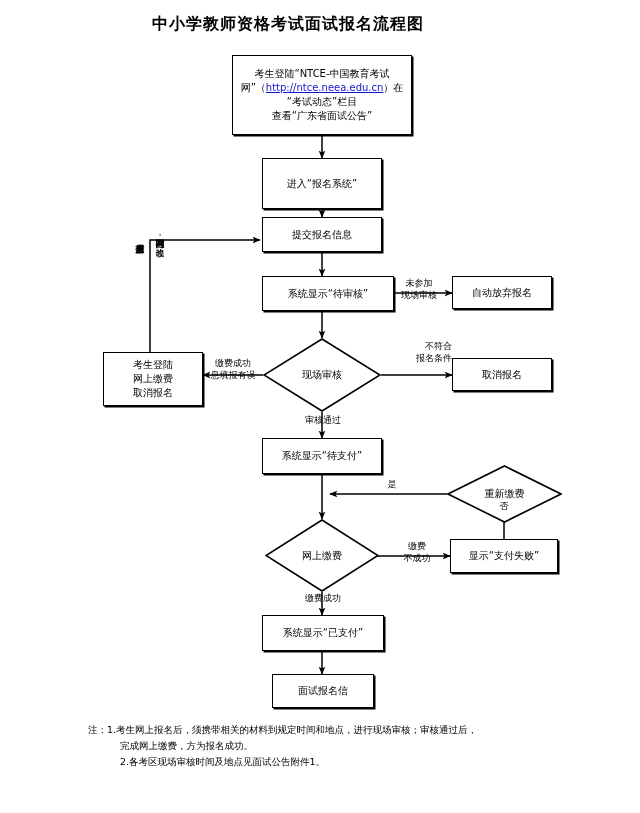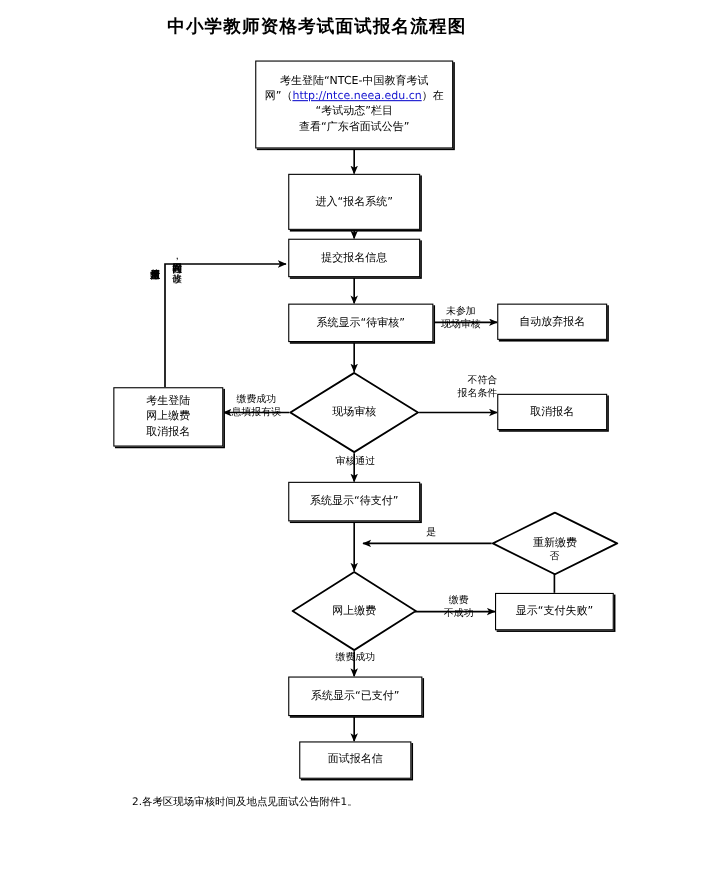--- a/index.html
+++ b/index.html
@@ -196,14 +196,16 @@
   <div>不成功</div>
 </div>
 
 <div class="edgelabel" style="left:290px;top:592px;width:66px;">缴费成功</div>
 
 <div class="vlabel" style="left:134px;top:237px;height:104px;">报考信息重新报名</div>
 
 <div class="vlabel" style="left:154px;top:232px;height:110px;">在网报时间内，修改</div>
 
 <div class="notes">
+  <div class="nline"><span>注：</span><span>1.考生网上报名后，须携带相关的材料到规定时间和地点，进行现场审核；审核通过后，</span></div>
+  <div class="nline ind">完成网上缴费，方为报名成功。</div>
   <div class="nline ind">2.各考区现场审核时间及地点见面试公告附件1。</div>
 </div>
 
 </body></html>

